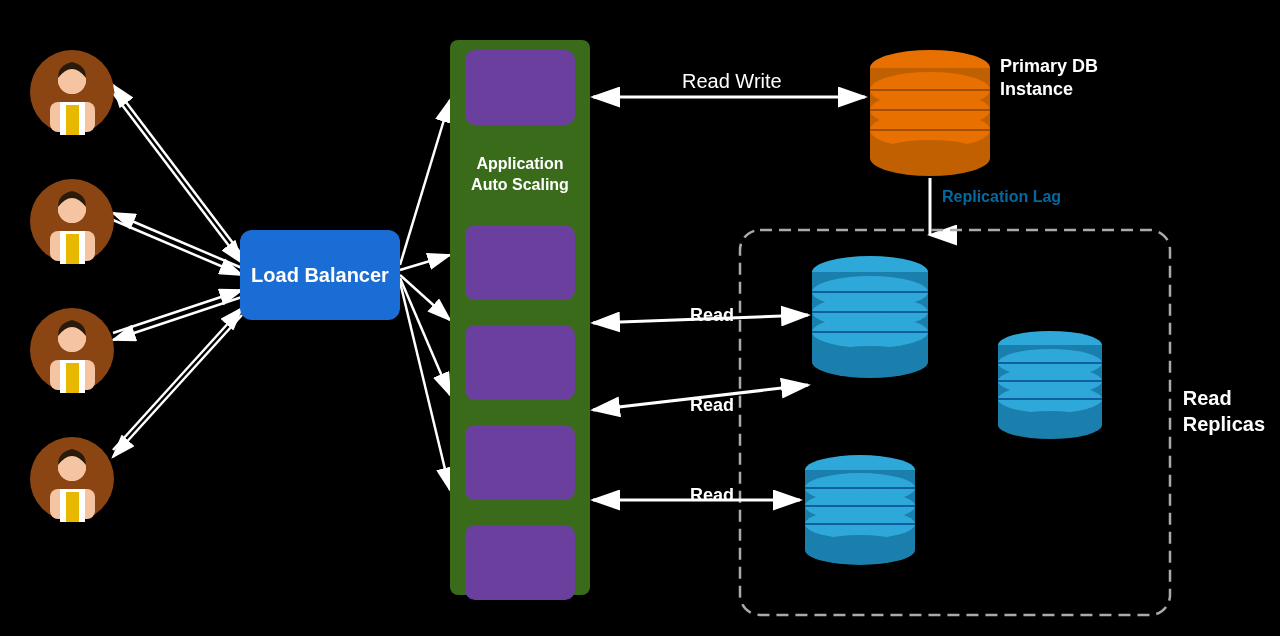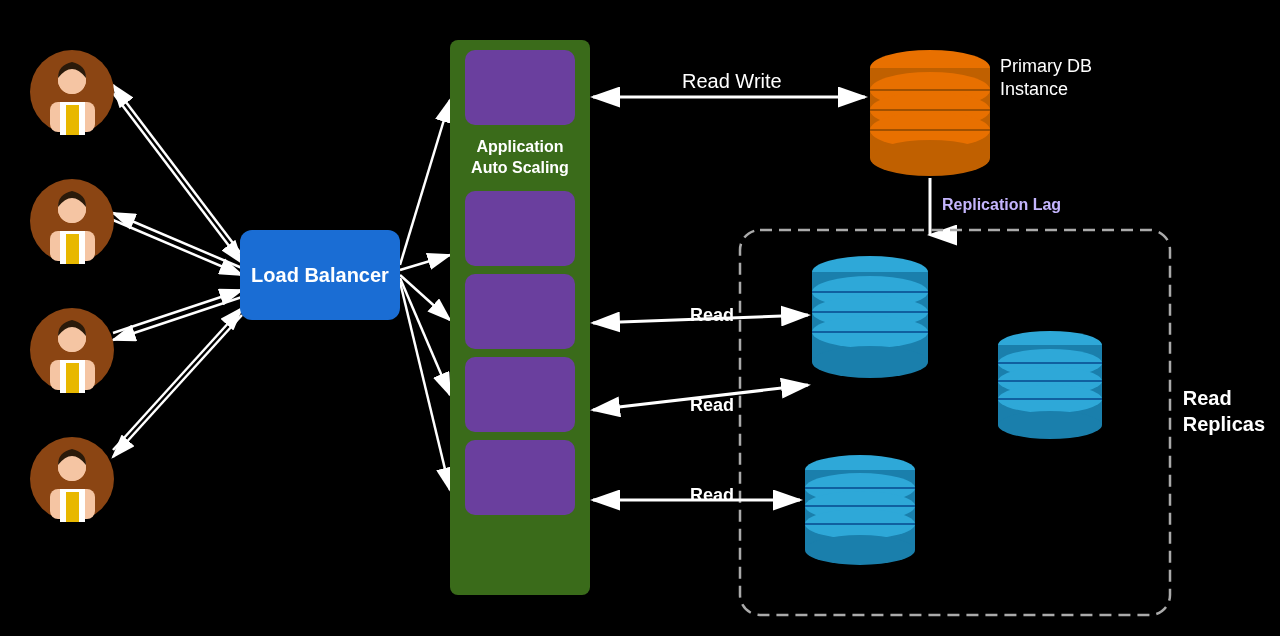--- a/index.html
+++ b/index.html
@@ -53,21 +53,21 @@
       left: 450px;
       top: 40px;
       width: 140px;
       height: 555px;
       background: #3a6b1a;
       border-radius: 8px;
       display: flex;
       flex-direction: column;
       align-items: center;
       padding: 10px 12px;
-      gap: 8px;
+      gap: 25px;
     }
 
     .scaling-label {
       color: white;
       font-size: 16px;
       font-weight: bold;
       text-align: center;
       margin-top: 4px;
       margin-bottom: 4px;
       line-height: 1.3;
@@ -94,24 +94,23 @@
     
     .arrow-label {
       position: absolute;
       color: white;
       font-weight: bold;
       font-size: 18px;
     }
 
     .replication-lag-label {
       position: absolute;
-      color: #c4b5fd;
+      color: #0369a1;
       font-weight: bold;
       font-size: 16px;
-      margin-top: 8px;
     }
   </style>
 </head>
 <body>
 
 <div class="diagram-container">
 
   <svg class="arrows-svg" xmlns="http://www.w3.org/2000/svg">
     <defs>
       <marker id="arrowhead-right" markerWidth="10" markerHeight="7" refX="9" refY="3.5" orient="auto">
@@ -270,21 +269,21 @@
     <div class="app-instance"></div>
     <div class="app-instance"></div>
     <div class="app-instance"></div>
     <div class="app-instance"></div>
   </div>
 
   <div class="arrow-label" style="left: 682px; top: 70px; font-size: 20px; font-weight: normal;">Read Write</div>
 
   <div class="replication-lag-label" style="left: 942px; top: 188px; font-size: 16px; font-weight: bold;">Replication Lag</div>
 
-  <div class="arrow-label" style="left: 1000px; top: 55px; font-size: 18px; font-weight: normal; line-height: 1.3;">
+  <div class="arrow-label" style="left: 1000px; top: 55px; font-size: 18px; font-weight: bold; line-height: 1.3;">
     <span>Primary DB<br>Instance</span>
   </div>
 
   <div class="arrow-label" style="left: 690px; top: 305px; font-size: 18px; font-weight: bold;">Read</div>
   <div class="arrow-label" style="left: 690px; top: 395px; font-size: 18px; font-weight: bold;">Read</div>
   <div class="arrow-label" style="left: 690px; top: 485px; font-size: 18px; font-weight: bold;">Read</div>
 
   <div class="arrow-label" style="right: 15px; top: 385px; font-size: 20px; font-weight: bold; line-height: 1.3;">
     <span>Read<br>Replicas</span>
   </div>

